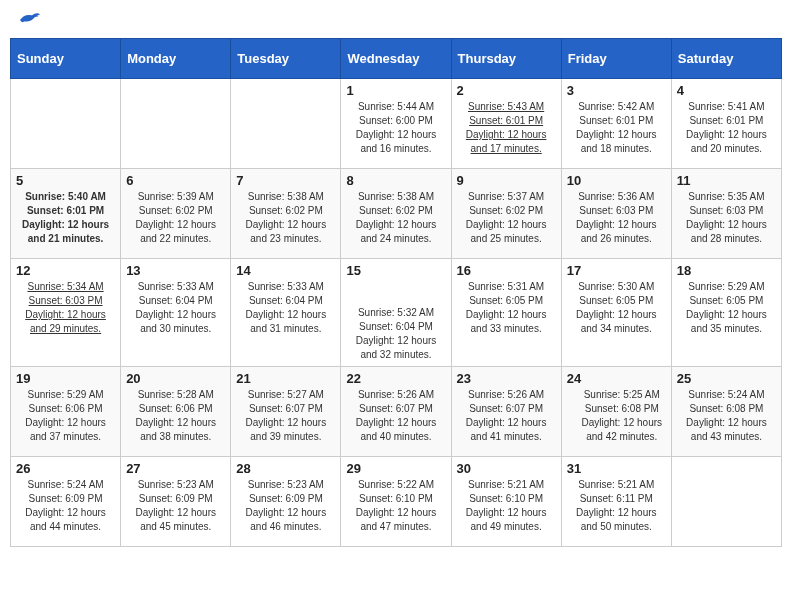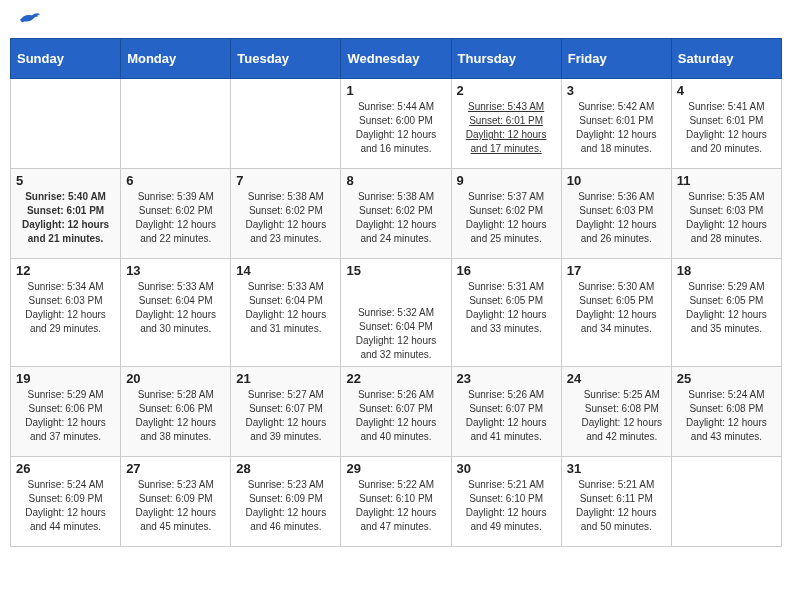--- a/index.html
+++ b/index.html
@@ -208,21 +208,21 @@
           <span class="day-num">11</span>
           <div class="day-info" style="white-space: pre-line;">Sunrise: 5:35 AM
 Sunset: 6:03 PM
 Daylight: 12 hours
 and 28 minutes.</div>
         </td>
       </tr>
       <tr>
         <td>
           <span class="day-num">12</span>
-          <div class="day-info" style="white-space: pre-line;">Sunrise: 5:34 AM
+          <div class="day-info" style="white-space: pre-line; text-decoration: underline;">Sunrise: 5:34 AM
 Sunset: 6:03 PM
 Daylight: 12 hours
 and 29 minutes.</div>
         </td>
         <td>
           <span class="day-num">13</span>
           <div class="day-info" style="white-space: pre-line;">Sunrise: 5:33 AM
 Sunset: 6:04 PM
 Daylight: 12 hours
 and 30 minutes.</div>

